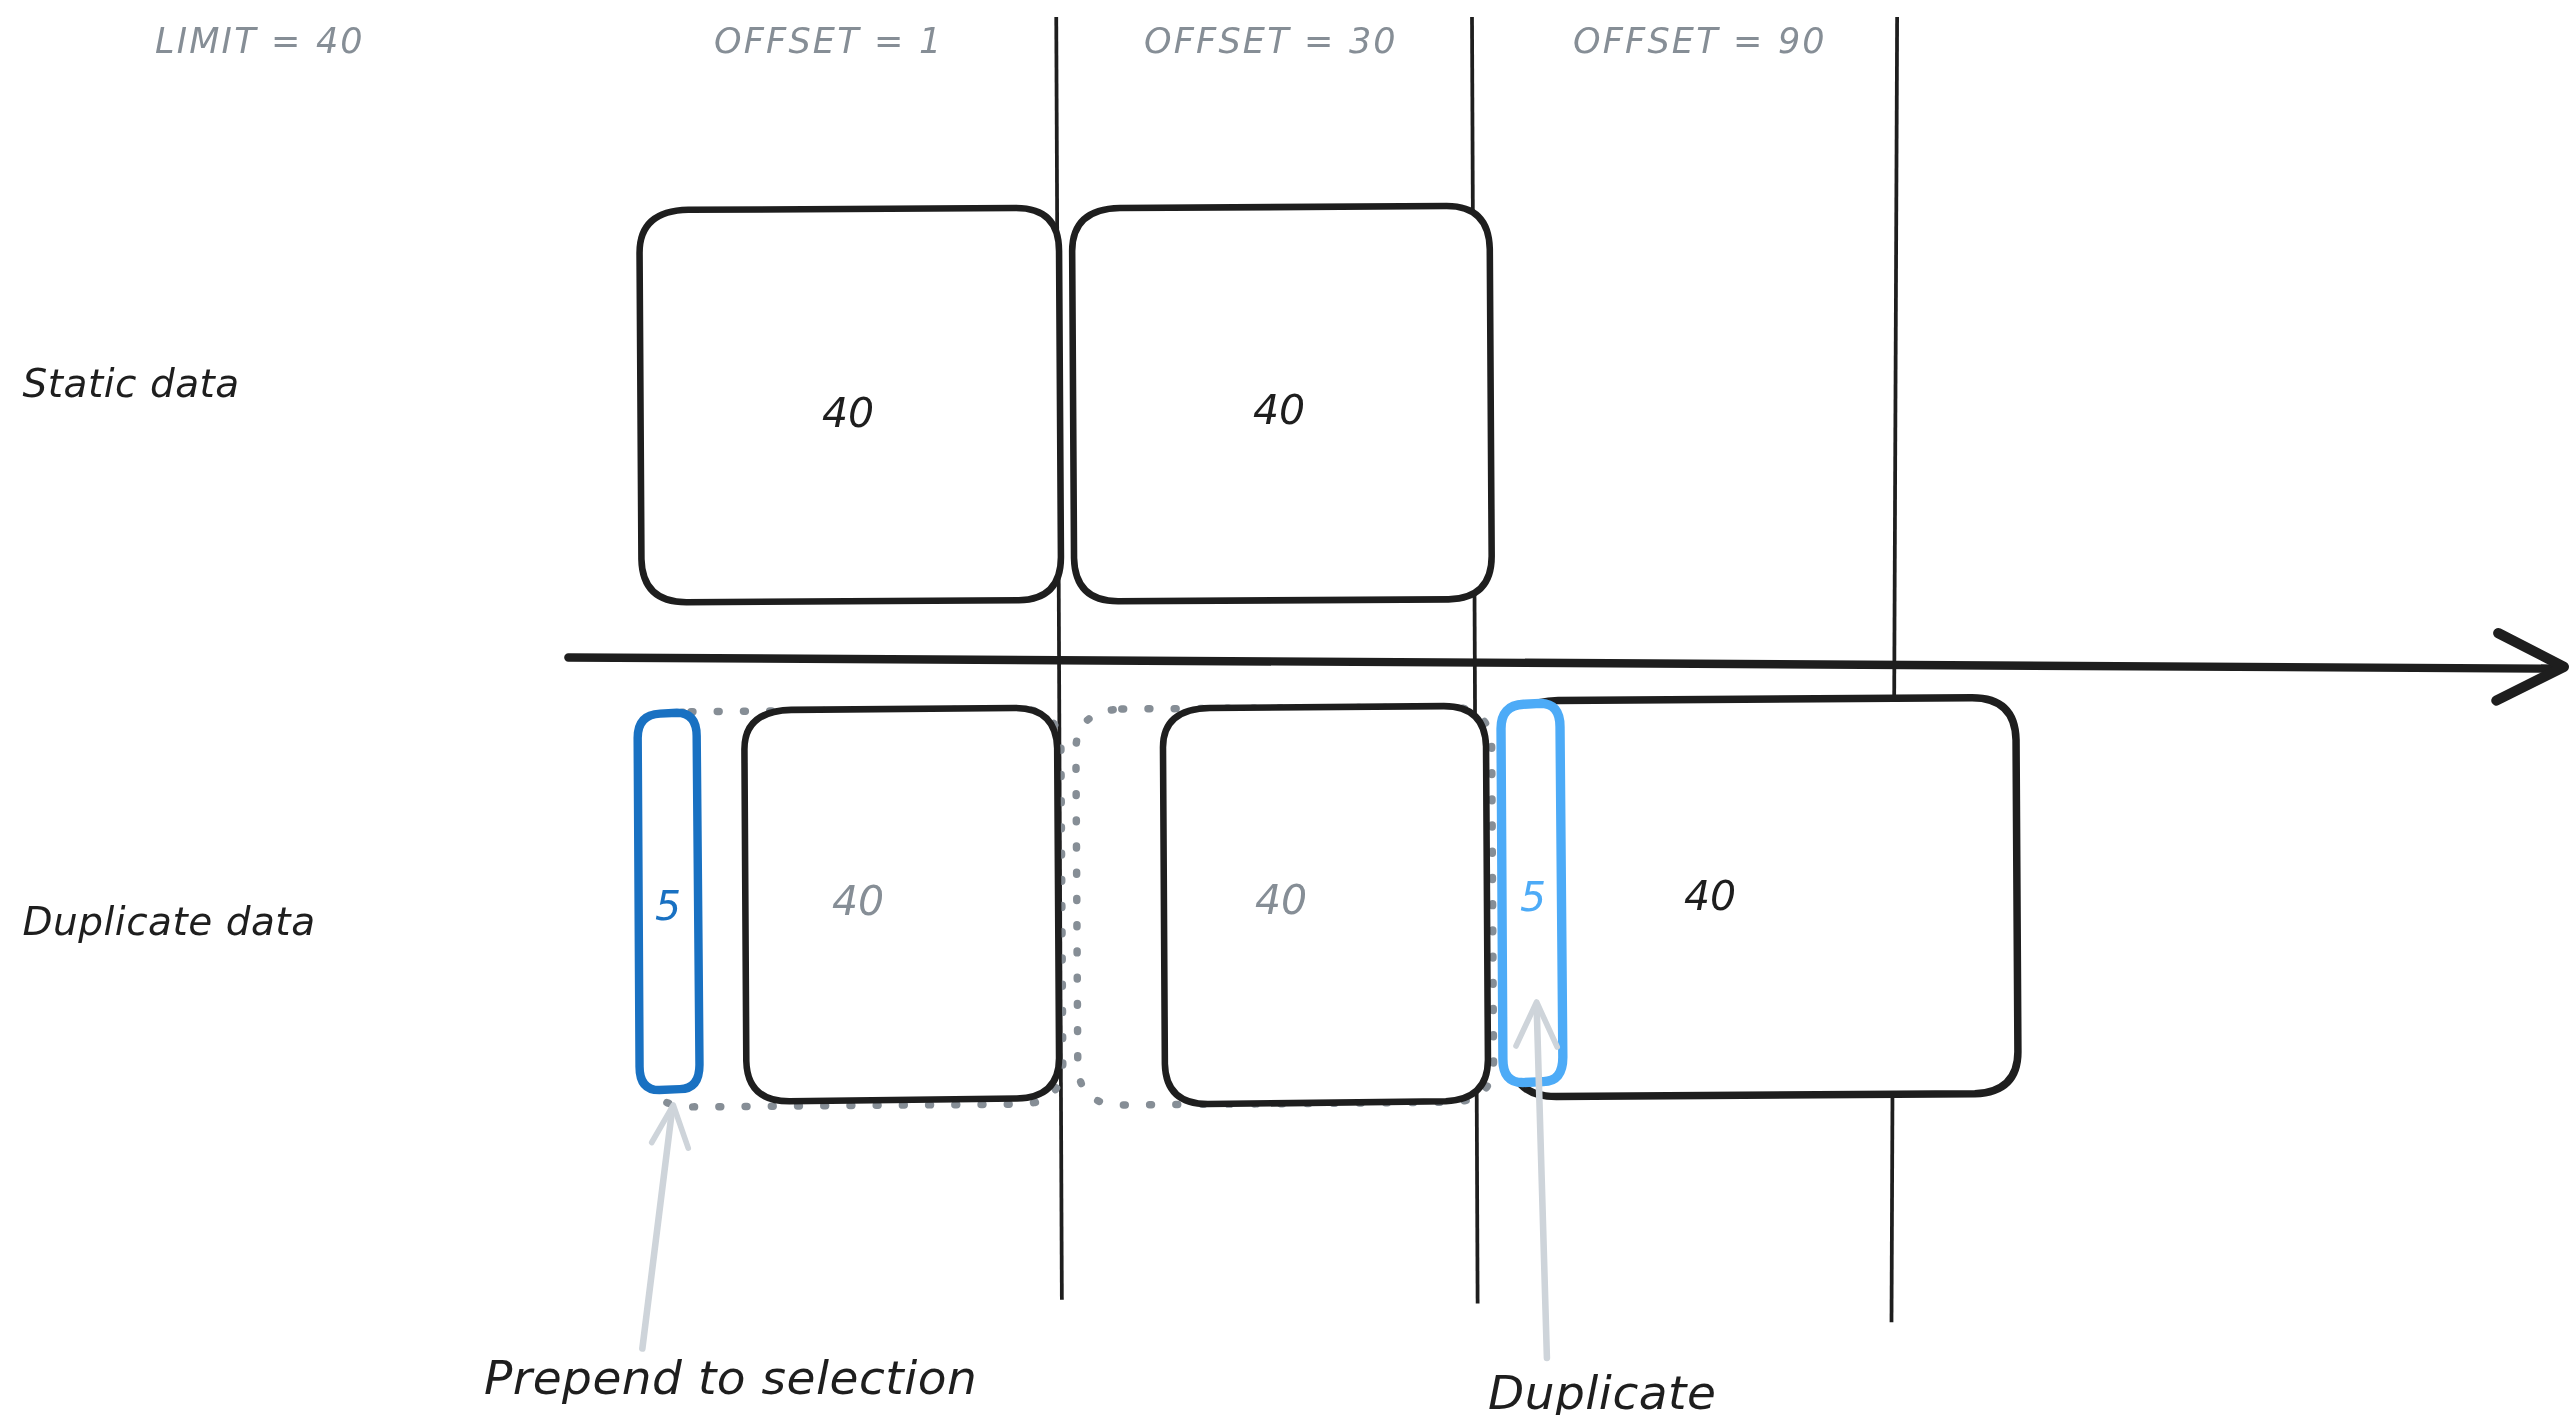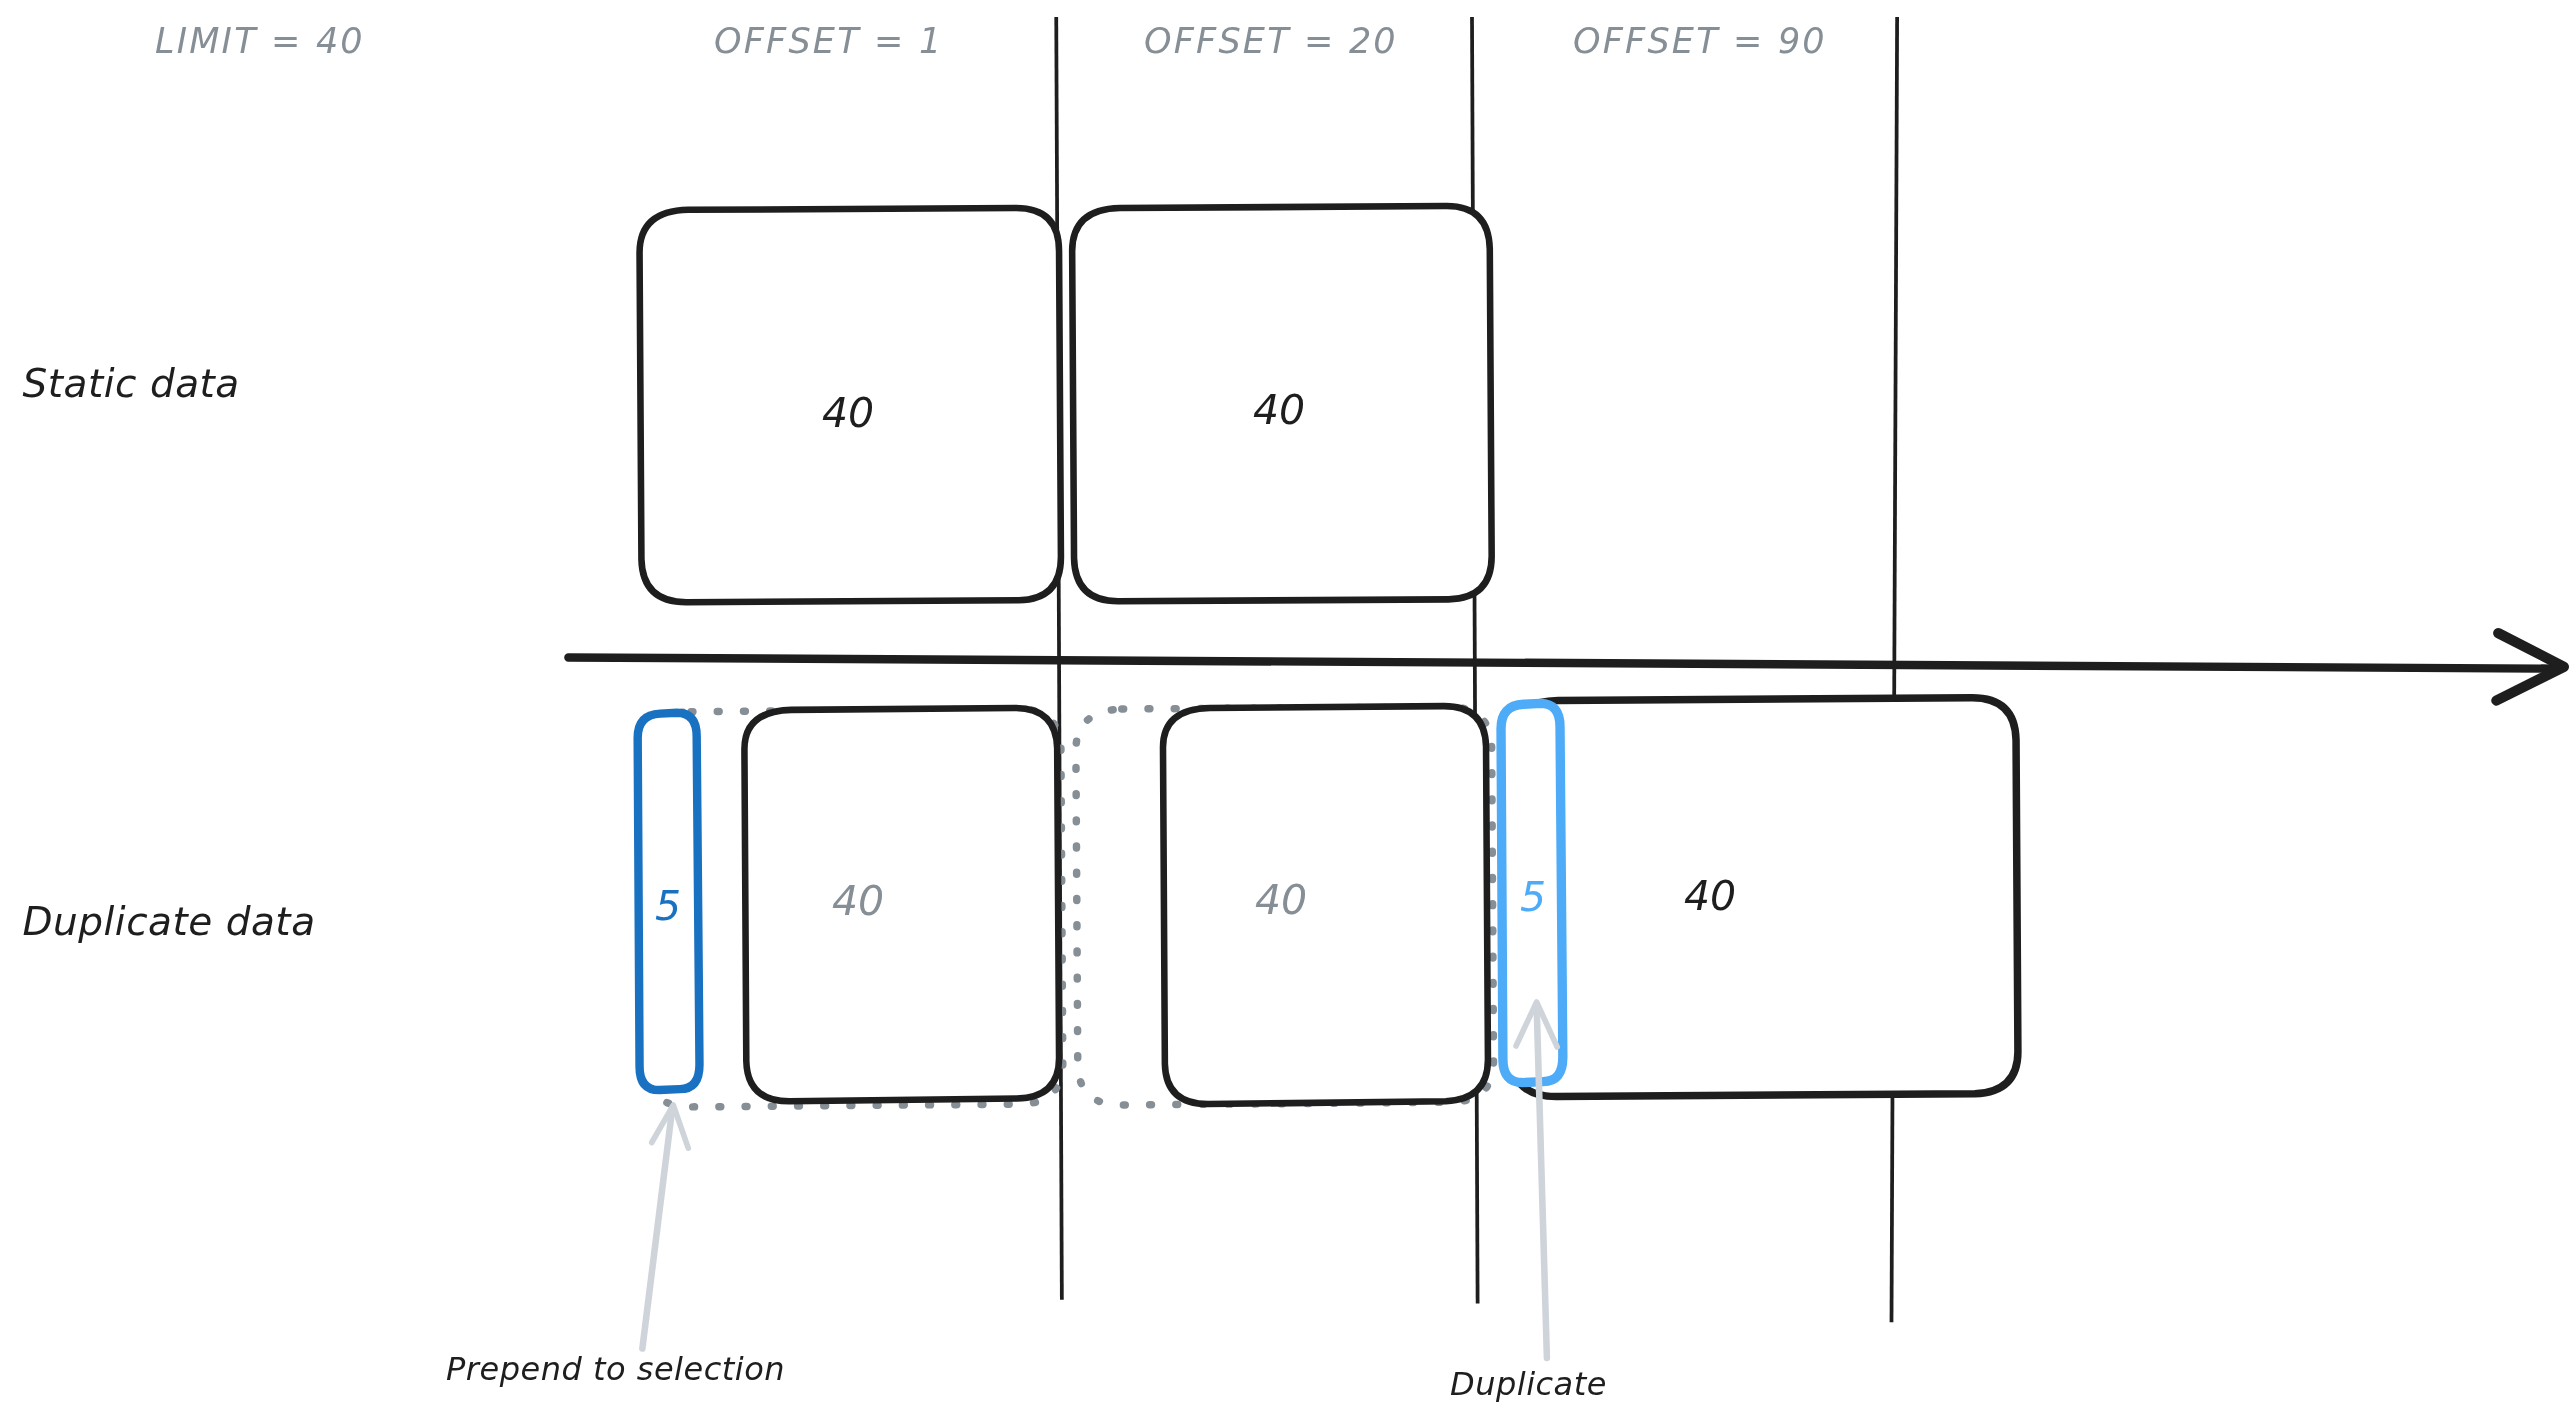--- a/index.html
+++ b/index.html
@@ -35,22 +35,23 @@
   .col-label {
     font-size: 35px;
     color: #868e96;
     letter-spacing: 2.2px;
   }
   .row-label {
     font-size: 39px;
     color: #1e1e1e;
   }
   .annot-label {
-    font-size: 32px;
+    font-size: 47px;
     color: #1e1e1e;
+    margin-left: 38px;
   }
   .box-num {
     position: absolute;
     font-family: "DejaVu Sans", sans-serif;
     font-style: italic;
     font-size: 41px;
     white-space: nowrap;
     transform: translate(-50%, -50%);
   }
   .num-black { color: #1e1e1e; }
@@ -101,21 +102,21 @@
       <path d="M 686 1440 L 718 1183" fill="none" stroke="#ced4da" stroke-width="7" stroke-linecap="round"></path>
       <path d="M 696 1220 L 719 1180 L 735 1226" fill="none" stroke="#ced4da" stroke-width="6" stroke-linecap="round" stroke-linejoin="round"></path>
 
       <path d="M 1652 1450 L 1641 1073" fill="none" stroke="#ced4da" stroke-width="7" stroke-linecap="round"></path>
       <path d="M 1619 1117 L 1641 1070 L 1663 1118" fill="none" stroke="#ced4da" stroke-width="6" stroke-linecap="round" stroke-linejoin="round"></path>
     </g>
   </svg>
 
   <div class="lbl col-label" style="left:155px; top:20.6px;">LIMIT = 40</div>
   <div class="lbl col-label" style="left:714px; top:20.6px;">OFFSET = 1</div>
-  <div class="lbl col-label" style="left:1144px; top:20.6px;">OFFSET = 20</div>
+  <div class="lbl col-label" style="left:1144px; top:20.6px;">OFFSET = 30</div>
   <div class="lbl col-label" style="left:1573px; top:20.6px;">OFFSET = 90</div>
 
   <div class="lbl row-label" style="left:22.5px; top:361px;">Static data</div>
   <div class="lbl row-label" style="left:22.5px; top:899px;">Duplicate data</div>
 
   <div class="box-num num-black" style="left:848px; top:413px;">40</div>
   <div class="box-num num-black" style="left:1279px; top:410px;">40</div>
 
   <div class="box-num num-blue-dark" style="left:668px; top:906px;">5</div>
   <div class="box-num num-grey" style="left:858px; top:901px;">40</div>

